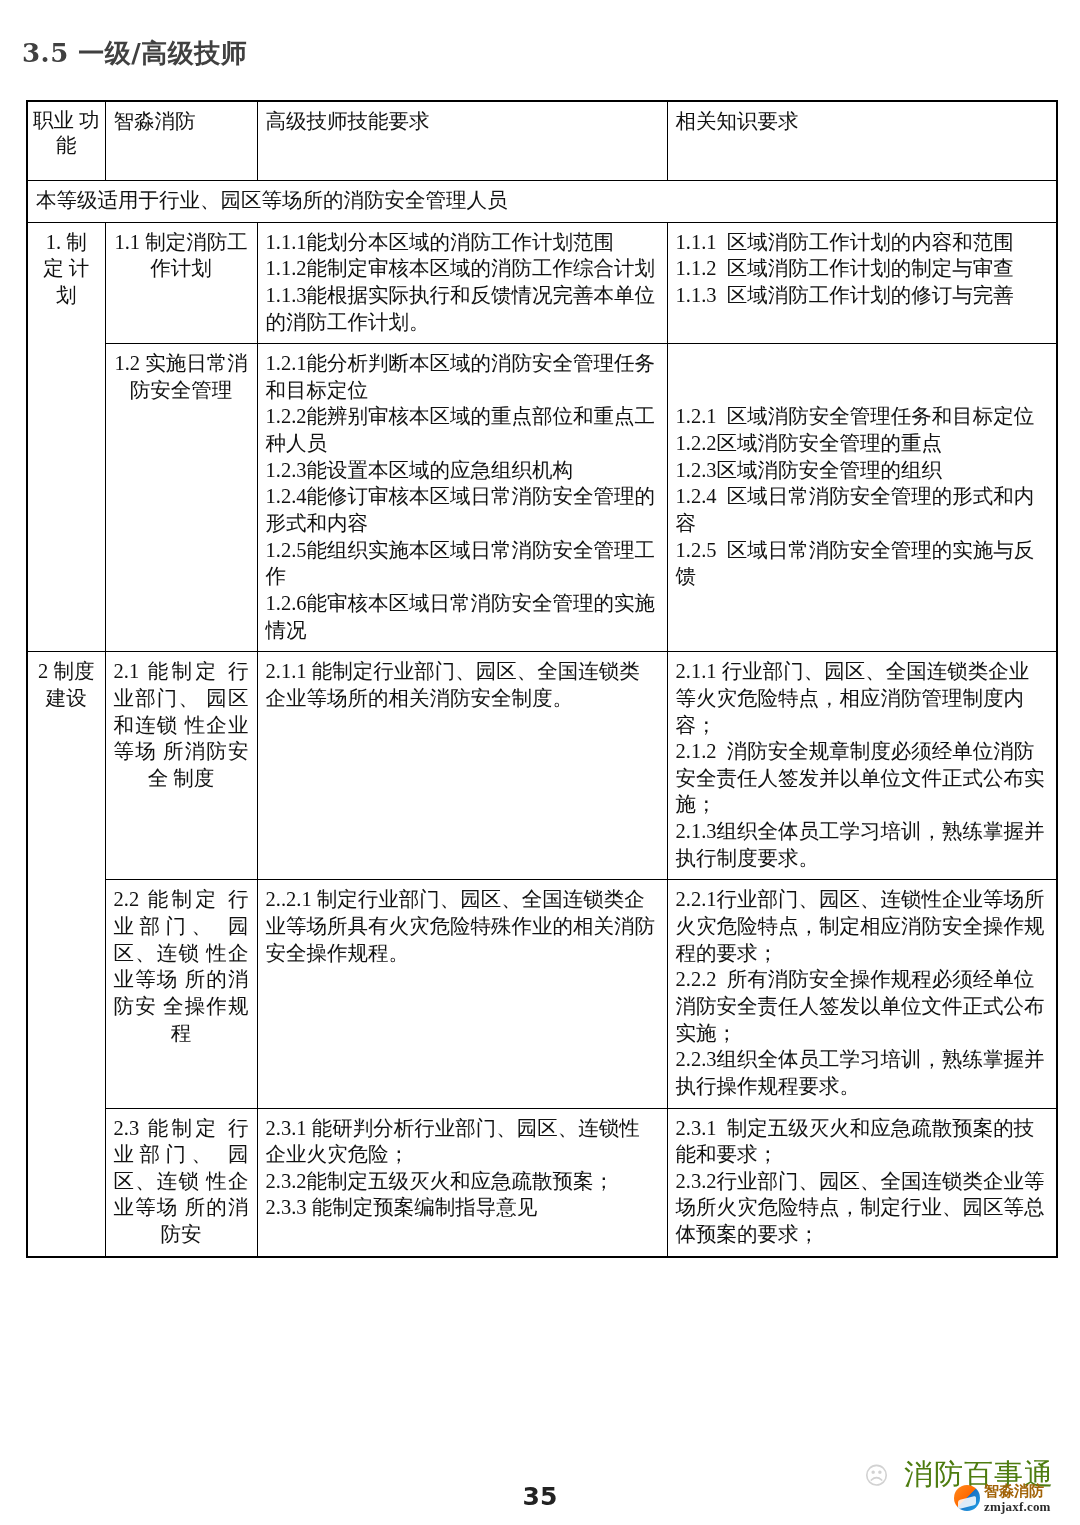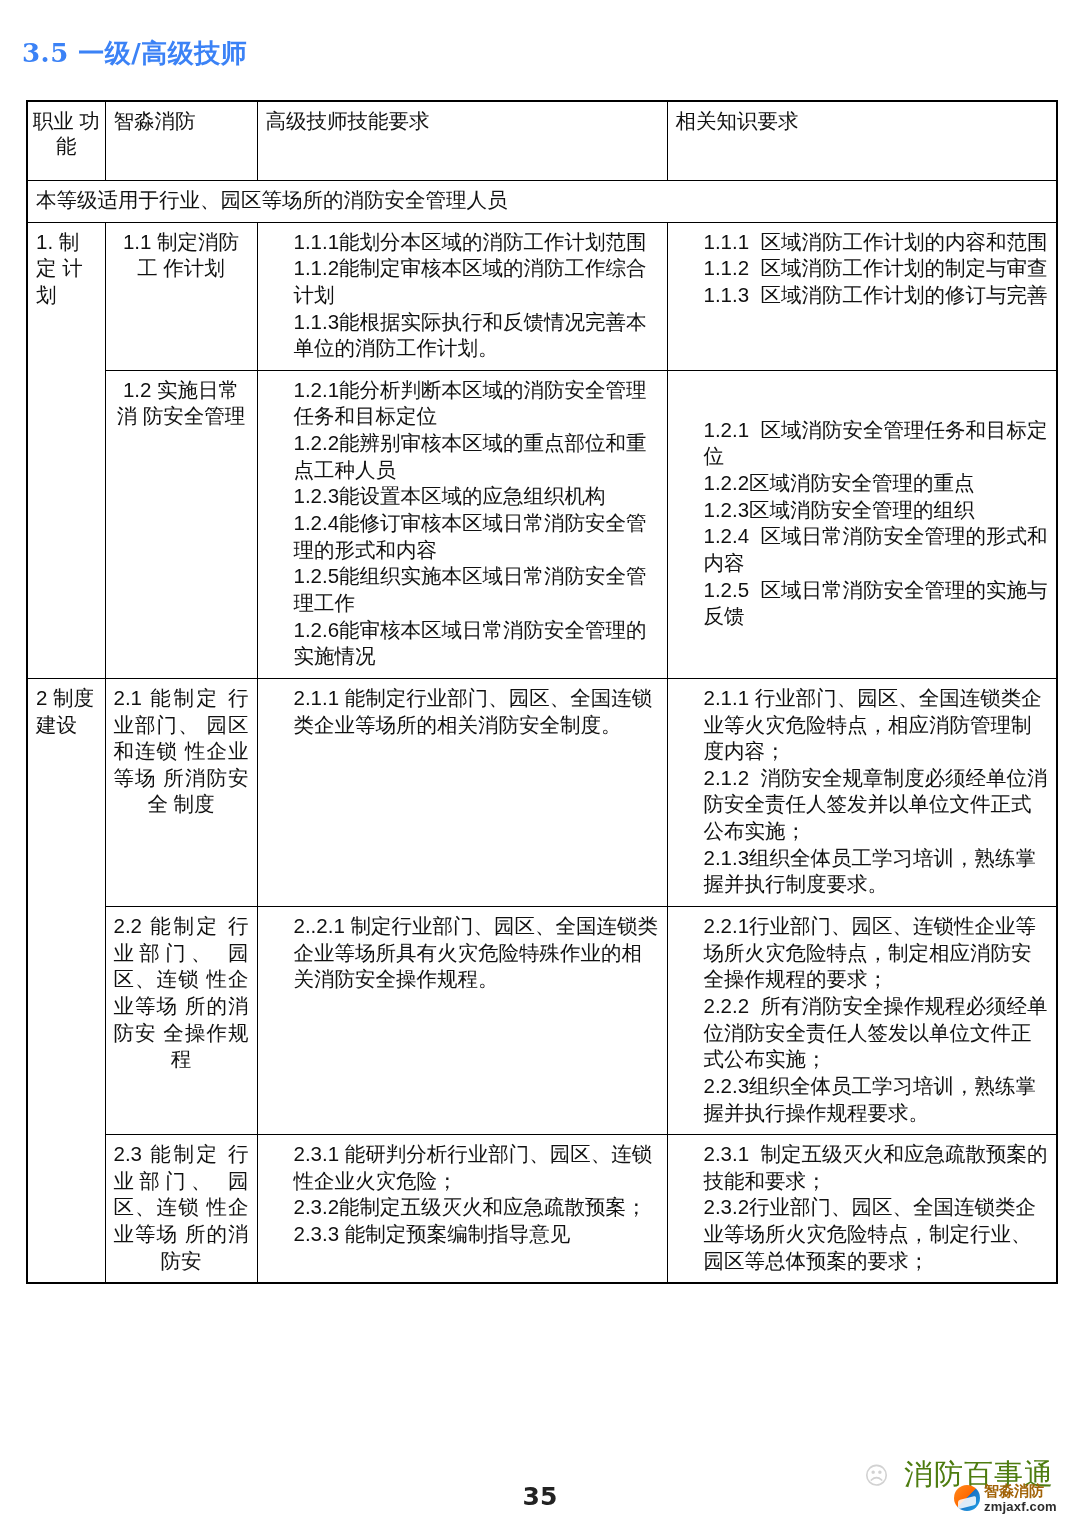--- a/index.html
+++ b/index.html
@@ -25,41 +25,41 @@
   }
 
   .section-heading {
     position: absolute;
     left: 22px;
     top: 36px;
     font-size: 26px;
     font-weight: bold;
     letter-spacing: 0.5px;
     font-family: "DejaVu Serif", "Liberation Serif", serif;
-    color: #3b82f6;
+    color: #404040;
     white-space: nowrap;
   }
 
   table.skills {
     position: absolute;
     left: 26px;
     top: 100px;
     width: 1030px;
     border-collapse: collapse;
     table-layout: fixed;
     background: #fff;
   }
 
   table.skills td, table.skills th {
     border: 1.6px solid #000;
     vertical-align: top;
     padding: 6px 8px 8px 8px;
     font-size: 20.5px;
     line-height: 1.30;
-    font-family: Liberation Sans, sans-serif;
+    font-family: Liberation Serif, serif;
     color: #111;
     font-weight: normal;
   }
 
   table.skills {
     border: 2.5px solid #000;
   }
 
   
   col.c1 { width: 78px; }
@@ -83,21 +83,21 @@
 
   .applies {
     padding-top: 5px;
     padding-bottom: 5px;
     font-size: 21px;
     white-space: nowrap;
     margin-left: 20px;
   }
 
   .fn-cell {
-    text-align: left;
+    text-align: center;
     vertical-align: middle;
     line-height: 1.28;
     padding-left: 2px;
     padding-right: 2px;
     font-size: 21px;
   }
 
   .task-cell {
     text-align: center;
     vertical-align: middle;
@@ -115,21 +115,20 @@
     text-align: left;
     vertical-align: top;
   }
   .know-cell { padding-left: 10px; }
 
   .skill-cell.mid, .know-cell.mid { vertical-align: middle; }
 
   .lines > div {
     white-space: pre-wrap;
     word-break: break-all;
-    margin-left: 28px;
   }
 
   .page-number {
     position: absolute;
     left: 0;
     top: 1482px;
     width: 1080px;
     text-align: center;
     font-size: 25px;
     font-family: "DejaVu Sans", "Liberation Sans", sans-serif;
@@ -204,21 +203,21 @@
     font-family: "DejaVu Sans", "Liberation Sans", sans-serif;
     white-space: nowrap;
   }
   .wm-logo-url {
     position: absolute;
     left: 30px;
     top: 16px;
     font-size: 13px;
     font-weight: bold;
     color: #2b2b2b;
-    font-family: Liberation Sans, sans-serif;
+    font-family: Liberation Serif, serif;
     letter-spacing: 0.2px;
     white-space: nowrap;
   }
 </style>
 </head>
 <body>
 
 <div class="page">
 
   <div class="section-heading">3.5 一级/高级技师</div>

